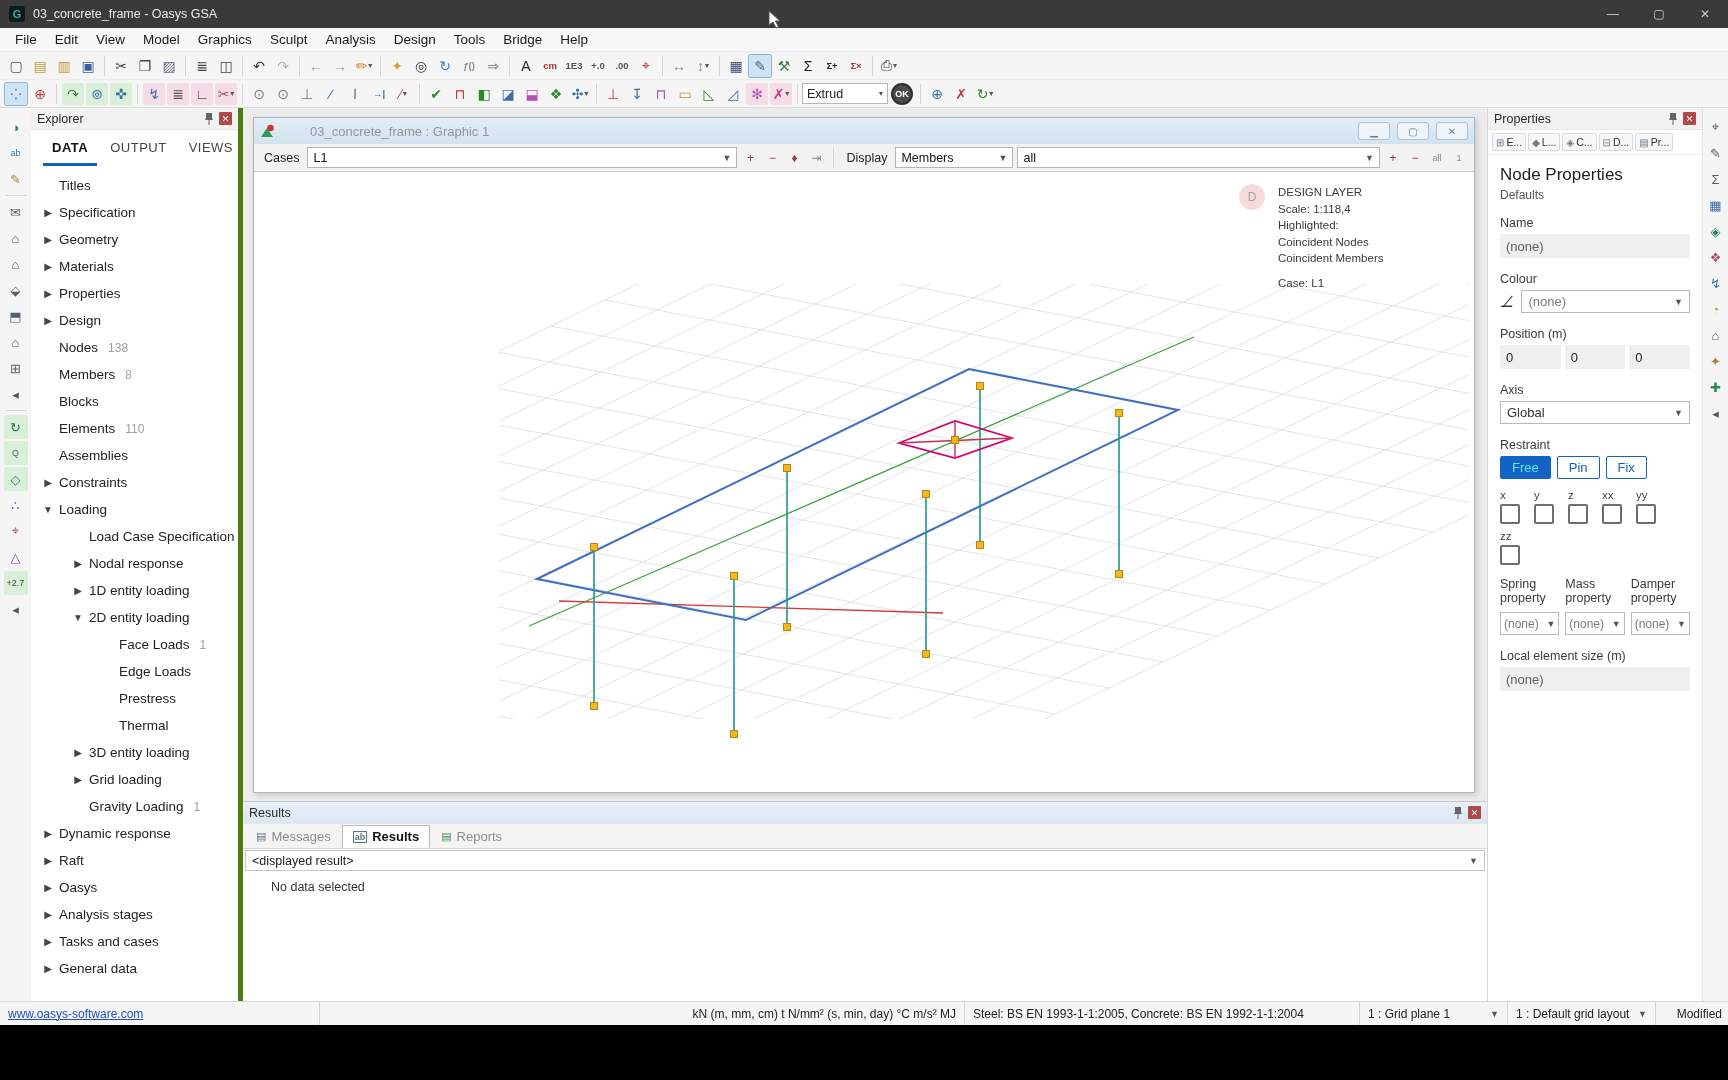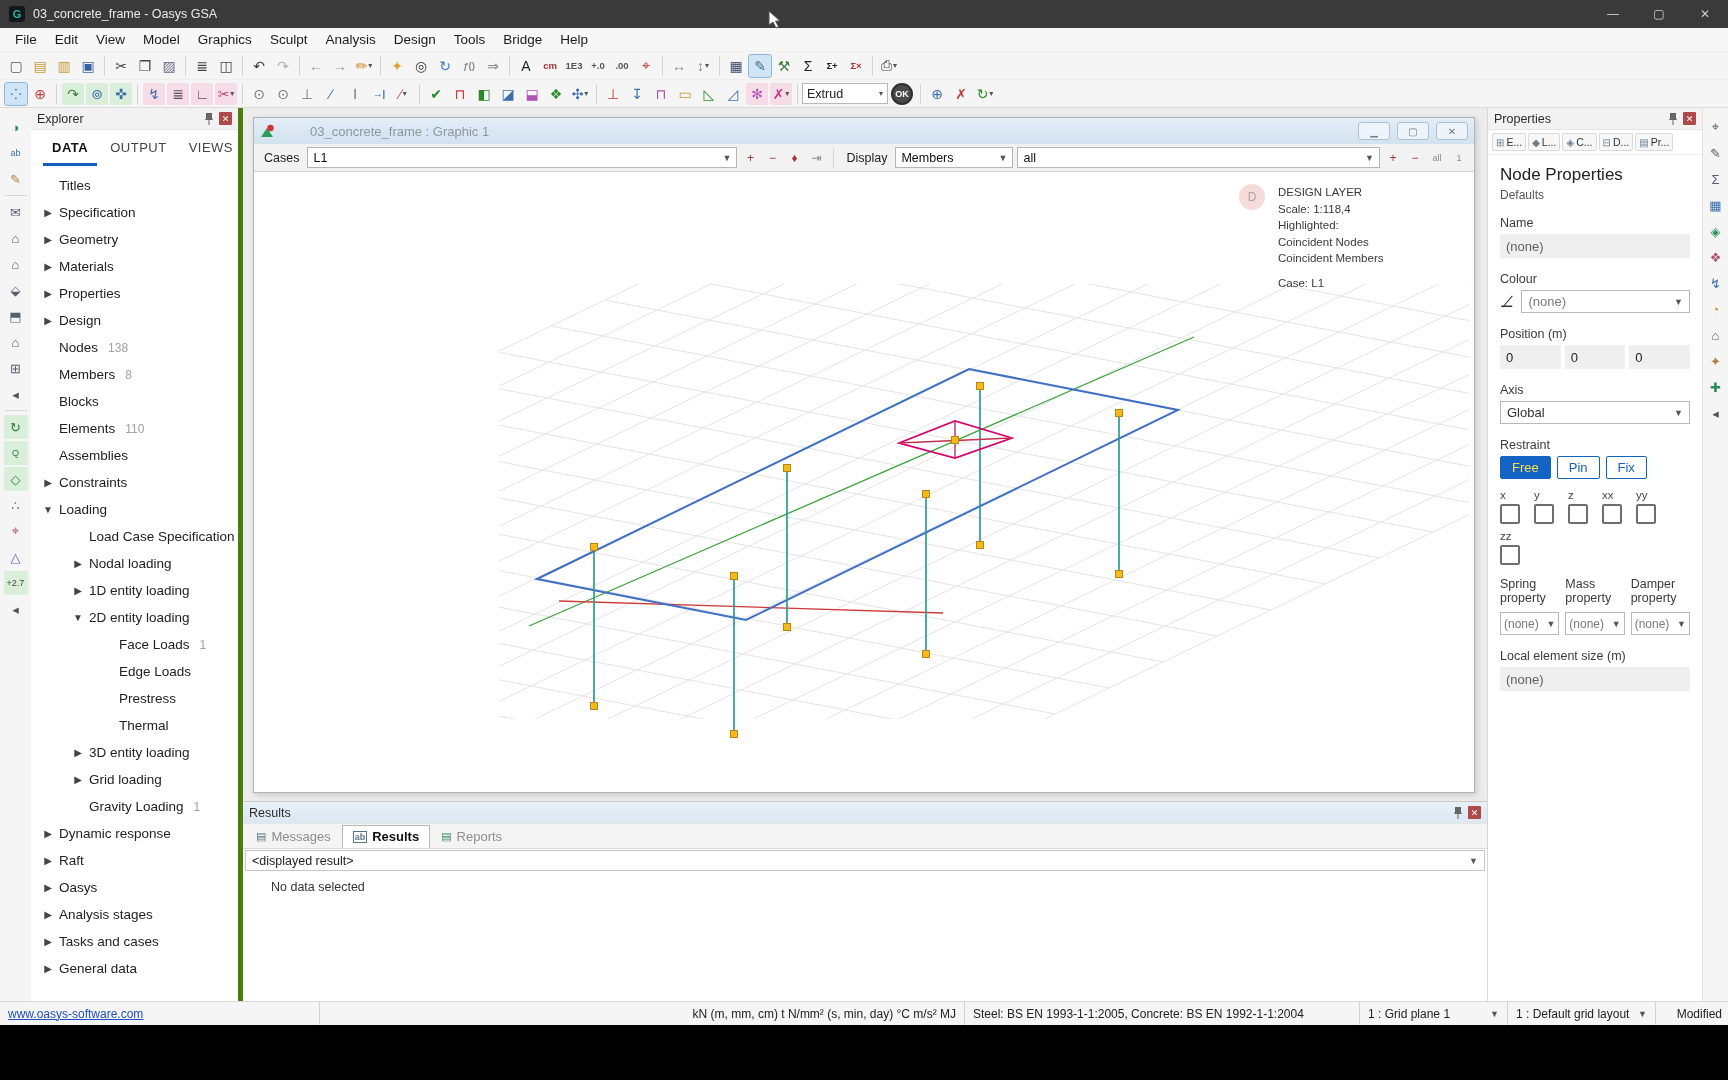--- a/index.html
+++ b/index.html
@@ -121,21 +121,21 @@
   .selectbox { background:#fff; border:1px solid #b9b9b9; height:23px; display:flex;
     align-items:center; padding:0 6px; font-size:13px; color:#333; }
   .selectbox .dropa { margin-left:auto; font-size:9px; color:#555; }
   .posrow { display:flex; gap:4px; }
   .posrow .field { flex:1; }
   .colourrow { display:flex; align-items:center; gap:8px; }
   .nocolour { font-size:15px; color:#333; }
   .restraintbtns { display:flex; gap:6px; }
   .rbtn { height:23px; padding:0 11px; font-size:13px; display:flex; align-items:center;
     border:1px solid #1263c4; color:#1263c4; background:#fff; border-radius:2px; }
-  .rbtn.sel { background:#1263c4; color:#fde047; }
+  .rbtn.sel { background:#1263c4; color:#5eead4; }
   .dofrow { display:flex; gap:12px; margin-top:10px; }
   .dofcol { display:flex; flex-direction:column; align-items:flex-start; width:22px; }
   .doflbl { font-size:11.5px; color:#444; margin-bottom:3px; }
   .cbox { width:20px; height:20px; border:2px solid #6e6e6e; background:#fff; border-radius:2px; }
   .proprow3 { display:flex; gap:6px; margin-top:12px; }
   .propcol { width:62px; }
   .propcol .plabel { margin:0 0 7px 0; line-height:14px; }
   .propcol .selectbox { padding:0 3px; font-size:12px; }
 
   
@@ -519,21 +519,21 @@
           <div class="trow" style="padding-left: 6px;">
             <span class="arr">▼</span>
             <span>Loading</span>
           </div>
           <div class="trow" style="padding-left: 36px;">
             <span class="arr"></span>
             <span>Load Case Specification</span>
           </div>
           <div class="trow" style="padding-left: 36px;">
             <span class="arr">▶</span>
-            <span>Nodal loading</span>
+            <span>Nodal response</span>
           </div>
           <div class="trow" style="padding-left: 36px;">
             <span class="arr">▶</span>
             <span>1D entity loading</span>
           </div>
           <div class="trow" style="padding-left: 36px;">
             <span class="arr">▼</span>
             <span>2D entity loading</span>
           </div>
           <div class="trow" style="padding-left: 66px;">

